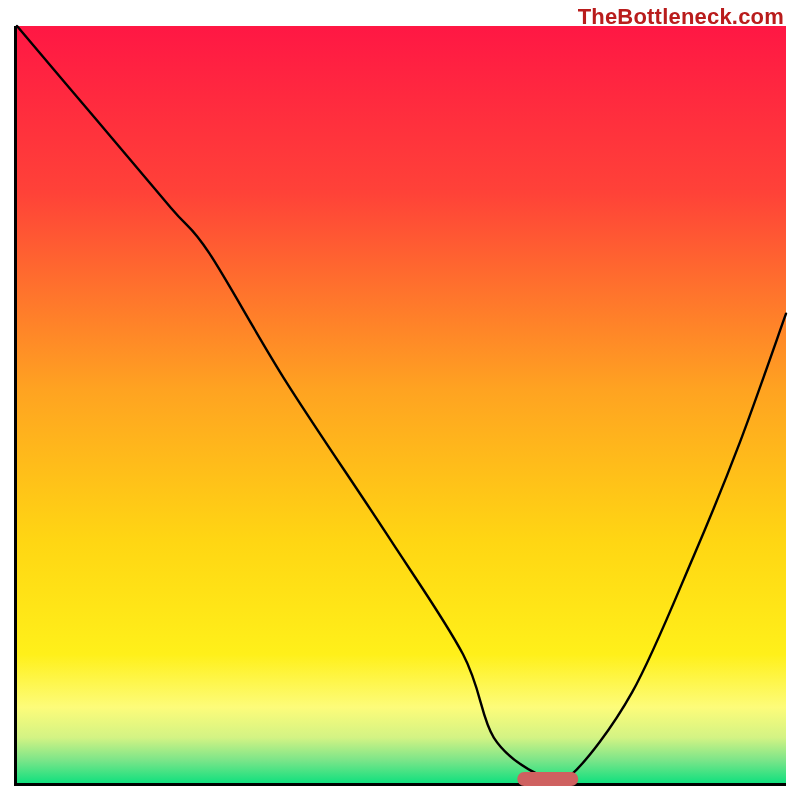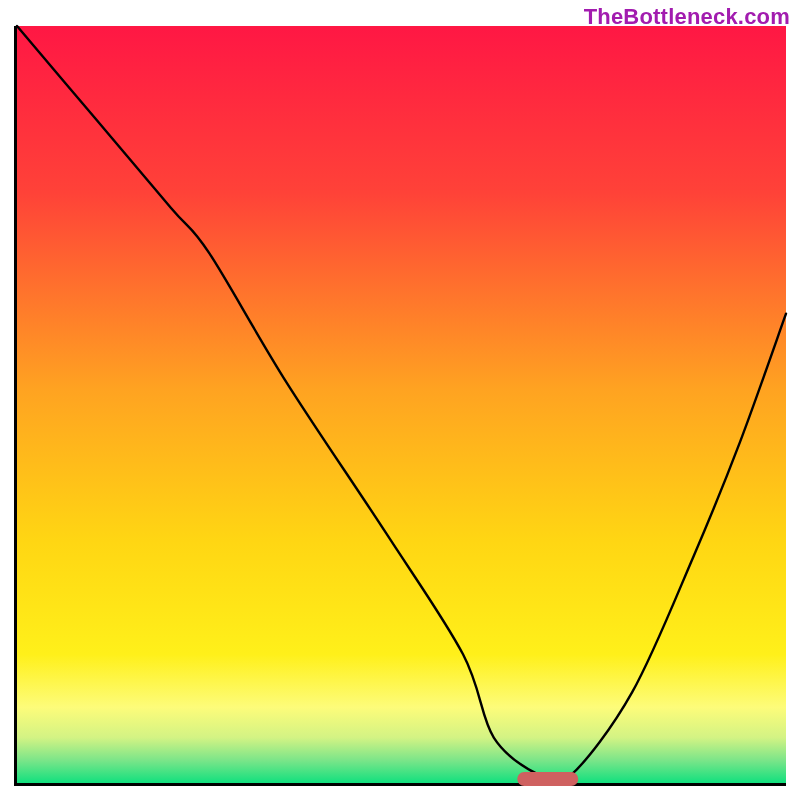--- a/index.html
+++ b/index.html
@@ -12,24 +12,24 @@
     overflow: hidden;
   }
   .container {
     position: relative;
     width: 800px;
     height: 800px;
   }
   .watermark {
     position: absolute;
     top: 4px;
-    right: 10px;
+    right: 16px;
     font-size: 22px;
     font-weight: 600;
-    color: #a21caf;
+    color: #b91c1c;
     letter-spacing: 0.2px;
   }
   .plot-area {
     position: absolute;
     left: 14px;
     top: 26px;
     width: 772px;
     height: 760px;
     border-left: 3px solid #000;
     border-bottom: 3px solid #000;

